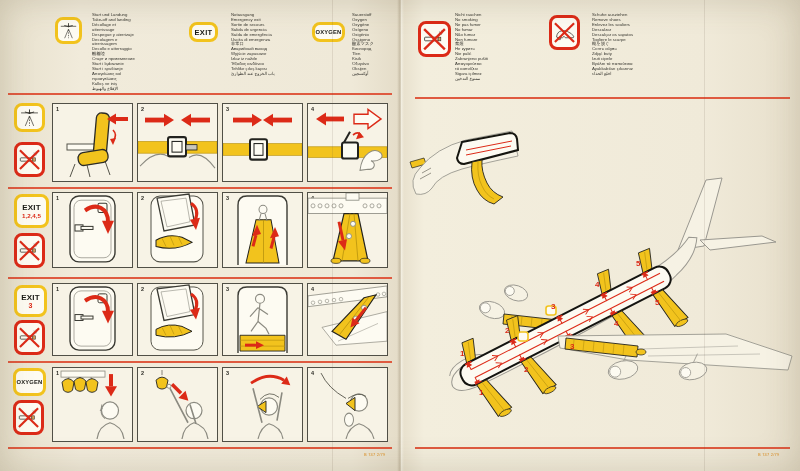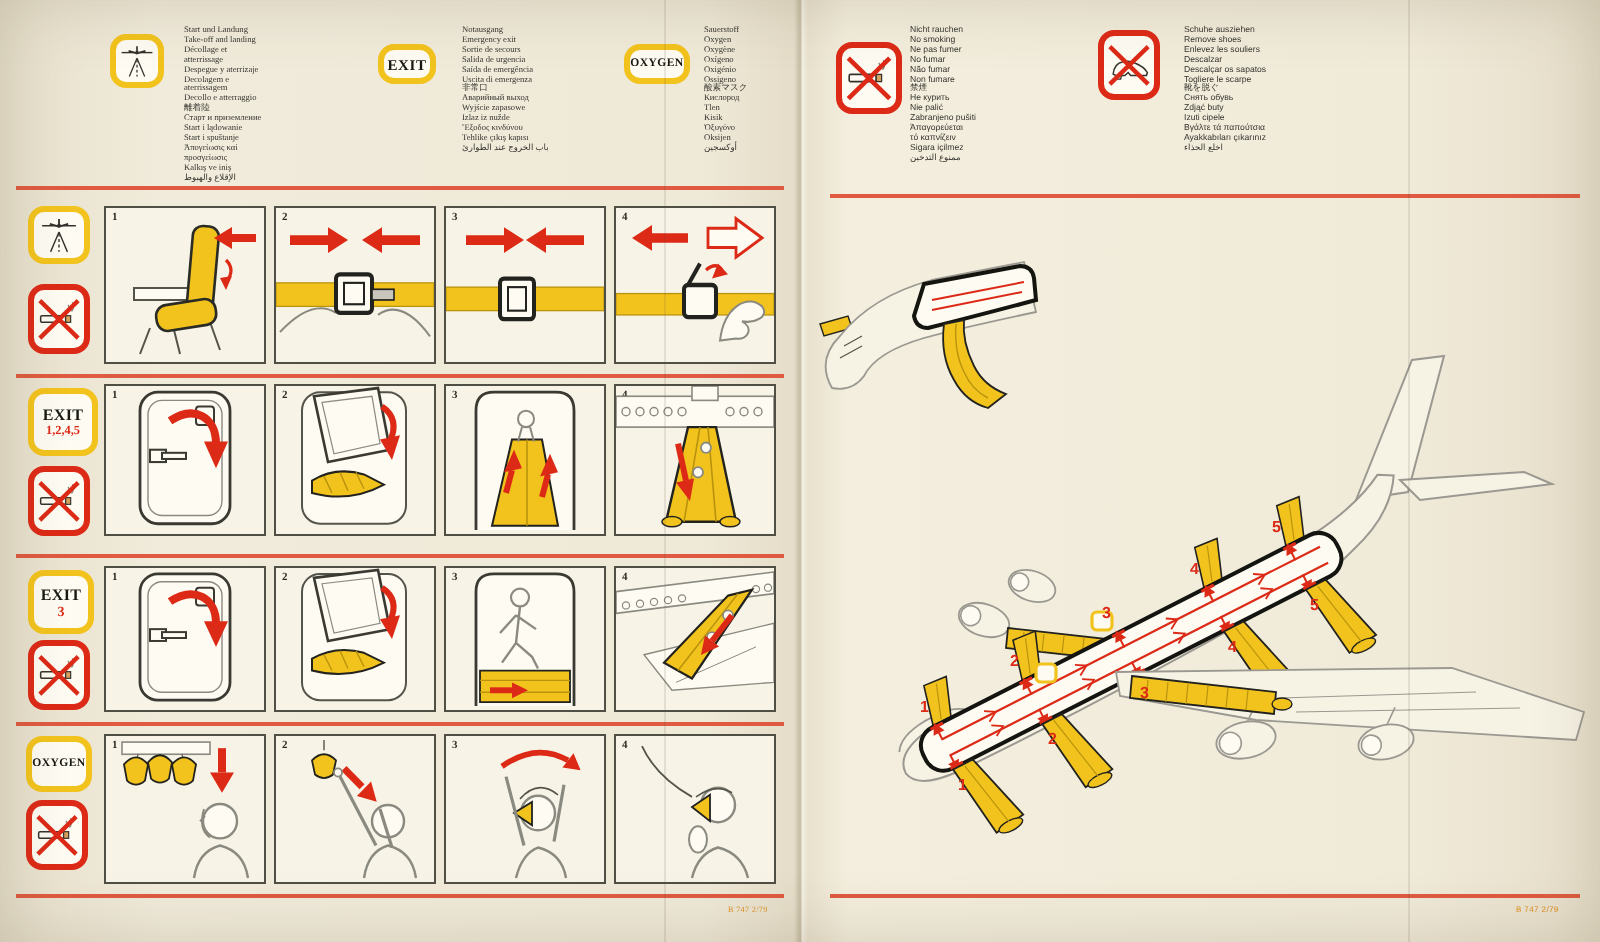--- a/index.html
+++ b/index.html
@@ -66,21 +66,21 @@
       <path d="M18,46 q12,-7 26,-3 l10,5 q-17,9 -36,4 z" fill="#f2c31d" stroke="#22221e" stroke-width="1"></path>
       <path d="M24,44 l4,8 M32,42 l4,9 M40,42 l4,8" stroke="#b9930e" stroke-width="0.7" fill="none"></path>
       <path d="M53,10 q9,6 4,17" stroke="#dc2a17" stroke-width="3" fill="none"></path>
       <polygon points="52,26 62,24 58,36" fill="#dc2a17"></polygon>
     </symbol>
   </defs>
 </svg>
 
 <div class="card">
 
-  <div class="abs" style="left:0;top:0;width:400px;height:471px;font-family:Liberation Serif, serif;">
+  <div class="abs" style="left:0;top:0;width:400px;height:471px;">
 
     <div class="ybox" style="left:55px;top:17px;width:21px;height:21px;">
       <svg class="art" viewBox="0 0 30 30">
           <use href="#icon-takeoff"></use>
         </svg>
     </div>
     <div class="abs mll" style="left:92px;top:13px;width:90px;">
         <div>Start und Landung</div>
         <div>Take-off and landing</div>
         <div>Décollage et</div>

